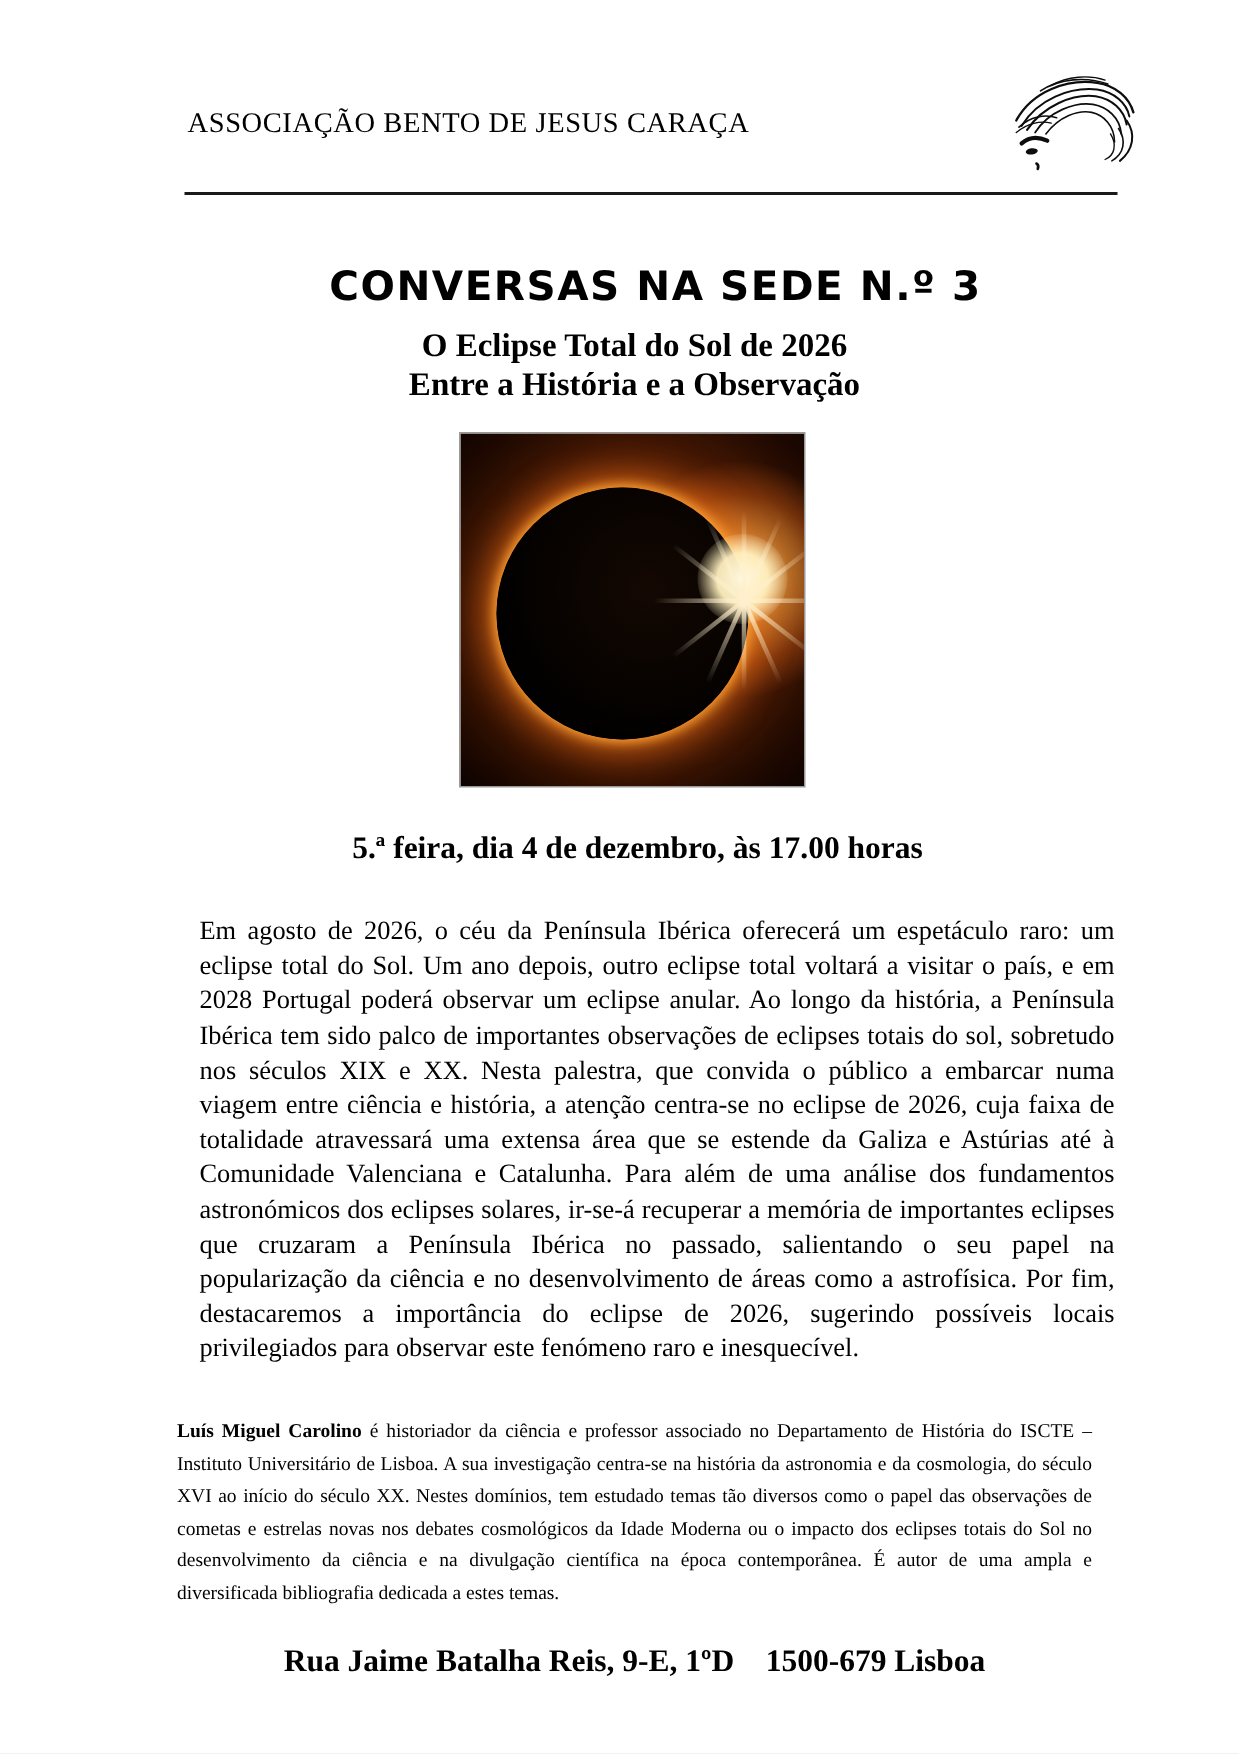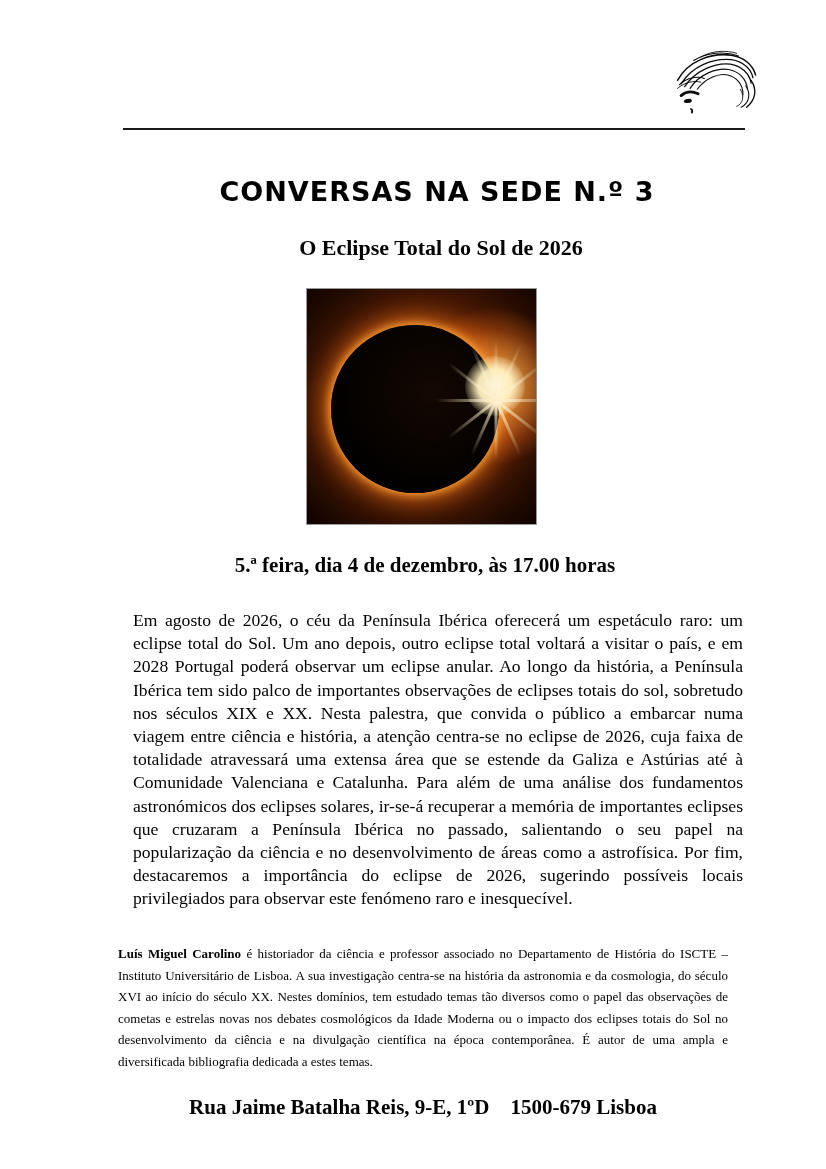--- a/index.html
+++ b/index.html
@@ -21,21 +21,21 @@
   .header-rule{
     position:absolute; left:123px; top:128px; width:622px; height:0;
     border-top:2px solid var(--rule);
   }
   .title{
     position:absolute; left:118px; top:162px; width:610px; margin:14px;
     text-align:center; font-family:"DejaVu Sans", sans-serif;
     font-weight:800; font-size:27px; letter-spacing:1px; white-space:nowrap;
   }
   .subtitle{
-    position:absolute; left:118px; top:217px; width:610px; margin:18px;
+    position:absolute; left:118px; top:217px; width:610px; margin:0;
     text-align:center; font-weight:bold; font-size:22px; line-height:26px;
   }
   
   .eclipse-box{
     position:absolute; left:306px; top:288px; width:229px; height:235px;
     border:1px solid var(--eclipse_border); overflow:hidden;
     background:
       radial-gradient(circle at 62% 40%, #4a1c06 0%, #2b0f04 30%, #150703 60%, #070201 100%);
   }
   .eclipse-box .moon{
@@ -79,20 +79,21 @@
   .footer-address{
     position:absolute; left:118px; top:1095px; width:610px; margin:0;
     text-align:center; font-weight:bold; font-size:21px; white-space:pre;
   }
 </style>
 </head>
 <body>
 
 <div class="page">
 
+  <div class="org-name">ASSOCIAÇÃO BENTO DE JESUS CARAÇA</div>
 
   <svg class="logo" viewBox="0 0 100 78" aria-hidden="true">
     <g fill="none" stroke="#0d0d0d" stroke-linecap="round">
       <path d="M6,36 C18,14 44,5 66,8 C80,10 90,19 93,30" stroke-width="1.7"></path>
       <path d="M10,40 C22,20 46,11 66,13 C79,15 88,23 90,33" stroke-width="1.5"></path>
       <path d="M14,43 C26,25 48,16 65,18 C77,20 86,28 88,39" stroke-width="1.5"></path>
       <path d="M20,45 C30,29 50,22 63,24 C74,26 83,34 84,46" stroke-width="1.3"></path>
       <path d="M28,46 C38,33 52,28 62,30 C71,32 79,40 79,52" stroke-width="1.2"></path>
       <path d="M24,14 C38,5 58,3 74,9" stroke-width="1.2"></path>
       <path d="M32,10 C44,3 60,2 72,6" stroke-width="1"></path>
@@ -106,20 +107,21 @@
     </g>
     <ellipse cx="17.5" cy="59" rx="4.5" ry="2.3" fill="#0d0d0d" transform="rotate(-8 17.5 59)"></ellipse>
   </svg>
 
   <div class="header-rule"></div>
 
   <h1 class="title">CONVERSAS NA SEDE N.º 3</h1>
 
   <h2 class="subtitle">
     <span>O Eclipse Total do Sol de 2026</span><br>
+    <span>Entre a História e a Observação</span>
   </h2>
 
   <div class="eclipse-box" title="total-solar-eclipse-diamond-ring-photo">
     <div class="flare-outer"></div>
     <div class="moon"></div>
     <div class="flare-core"></div>
     <div class="ray" style="transform:rotate(0deg);"></div>
     <div class="ray" style="transform:rotate(90deg);"></div>
     <div class="ray" style="transform:rotate(38deg);"></div>
     <div class="ray" style="transform:rotate(-38deg);"></div>

